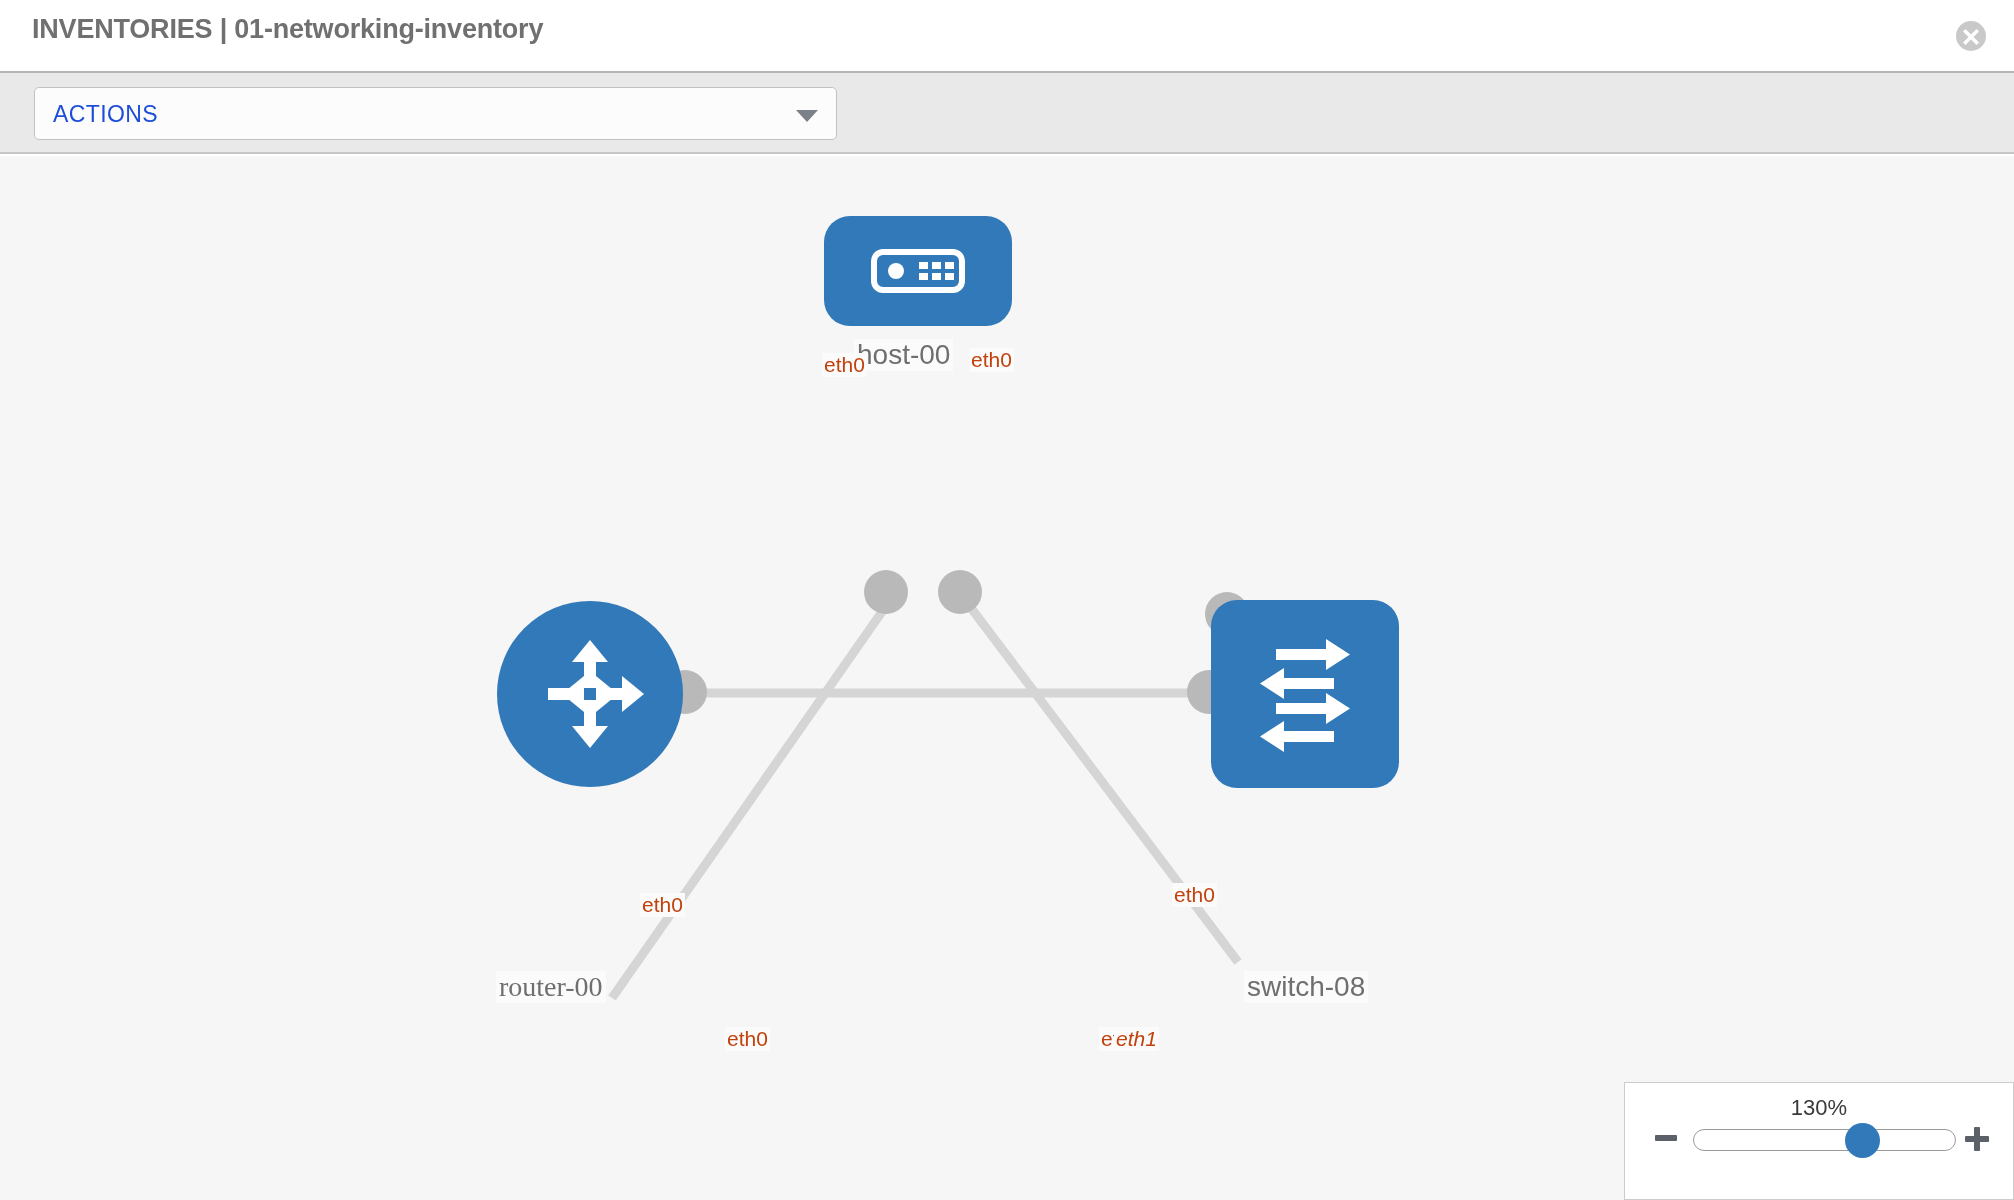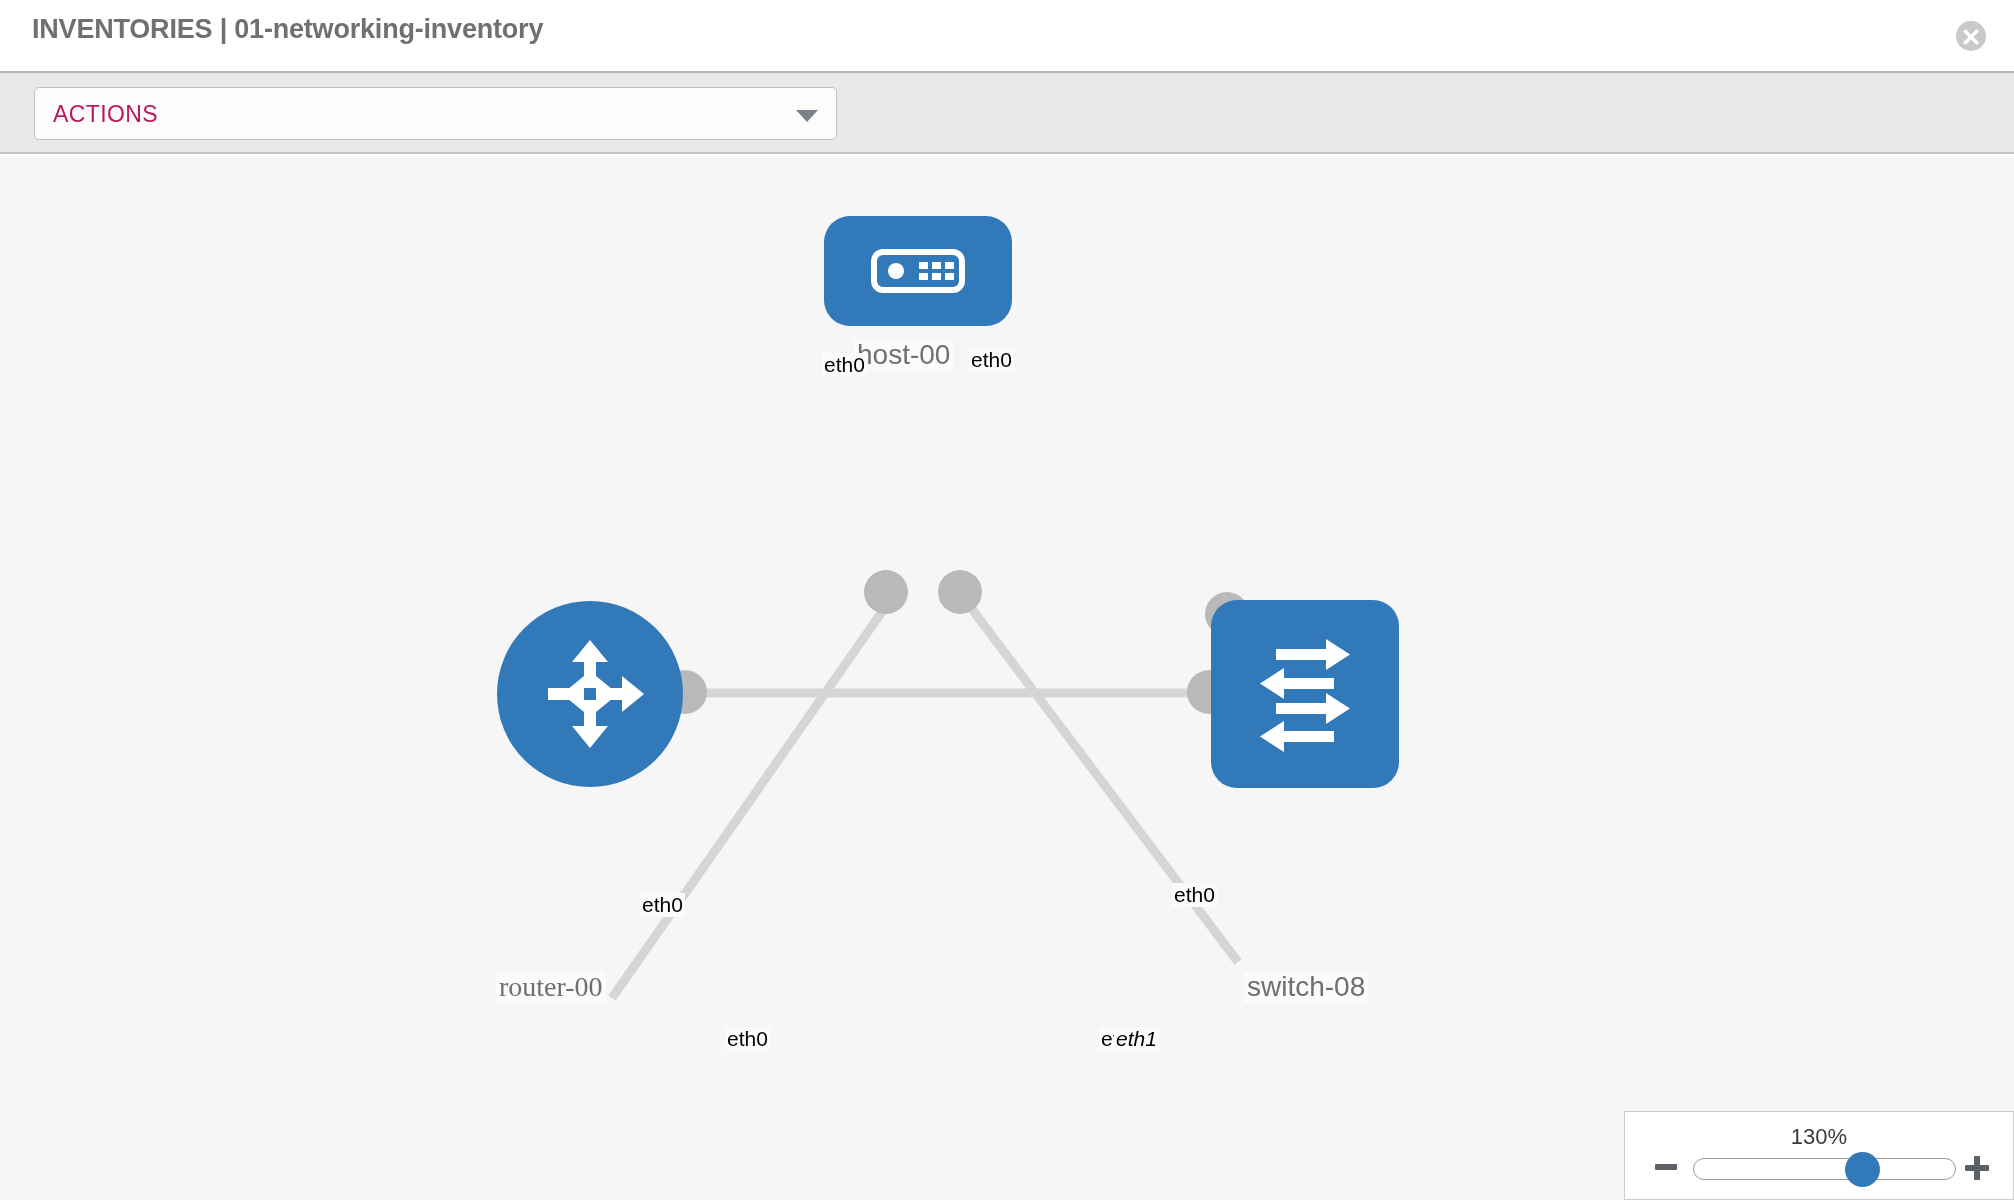--- a/index.html
+++ b/index.html
@@ -38,21 +38,21 @@
   .actions-select {
     position: absolute; left: 34px; top: 14px;
     width: 803px; height: 53px;
     background: #fcfcfc;
     border: 1px solid #c2c2c2;
     border-radius: 5px;
     cursor: pointer;
   }
   .actions-select .label {
     position: absolute; left: 18px; top: 13px;
-    font-size: 23px; color: #be185d; letter-spacing: 0.4px;
+    font-size: 23px; color: #1d4ed8; letter-spacing: 0.4px;
   }
   .caret {
     position: absolute; right: 18px; top: 22px;
     width: 0; height: 0;
     border-left: 11px solid transparent;
     border-right: 11px solid transparent;
     border-top: 12px solid #7b8089;
   }
   .tool-icon {
     position: absolute; top: 88px;
@@ -98,36 +98,36 @@
   .node-label {
     position: absolute;
     font-size: 28px; color: #6f6f6f;
     background: #fbfbfb;
     white-space: nowrap;
     padding: 0 3px;
   }
 
   .edge-label {
     position: absolute;
-    font-size: 21px; color: #000000;
+    font-size: 21px; color: #c2410c;
     background: #fbfbfb;
     white-space: nowrap;
     padding: 0 2px;
   }
 
   .stub {
     position: absolute;
     background: #b9b9b9;
     border-radius: 50%;
   }
 
   
   .zoom-panel {
     position: absolute; right: 0; bottom: 0;
-    width: 390px; height: 89px;
+    width: 390px; height: 118px;
     background: #ffffff;
     border: 1px solid #cccccc;
   }
   .zoom-value {
     position: absolute; left: 0; right: 0; top: 12px;
     text-align: center; font-size: 22px; color: #3a3a3a;
   }
   .zoom-minus, .zoom-plus {
     position: absolute; top: 42px;
     cursor: pointer; color: #5b6069;

